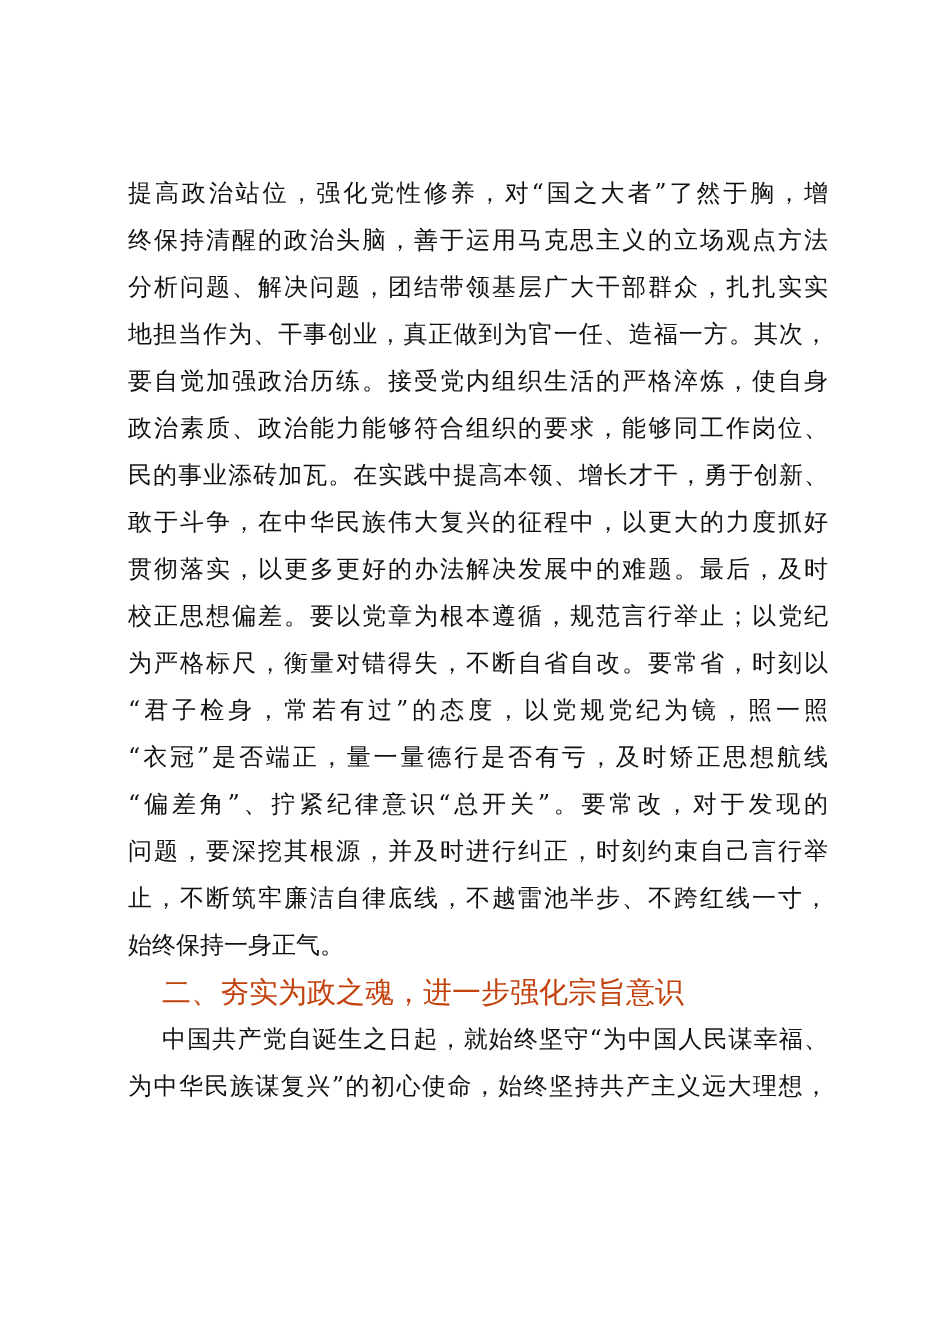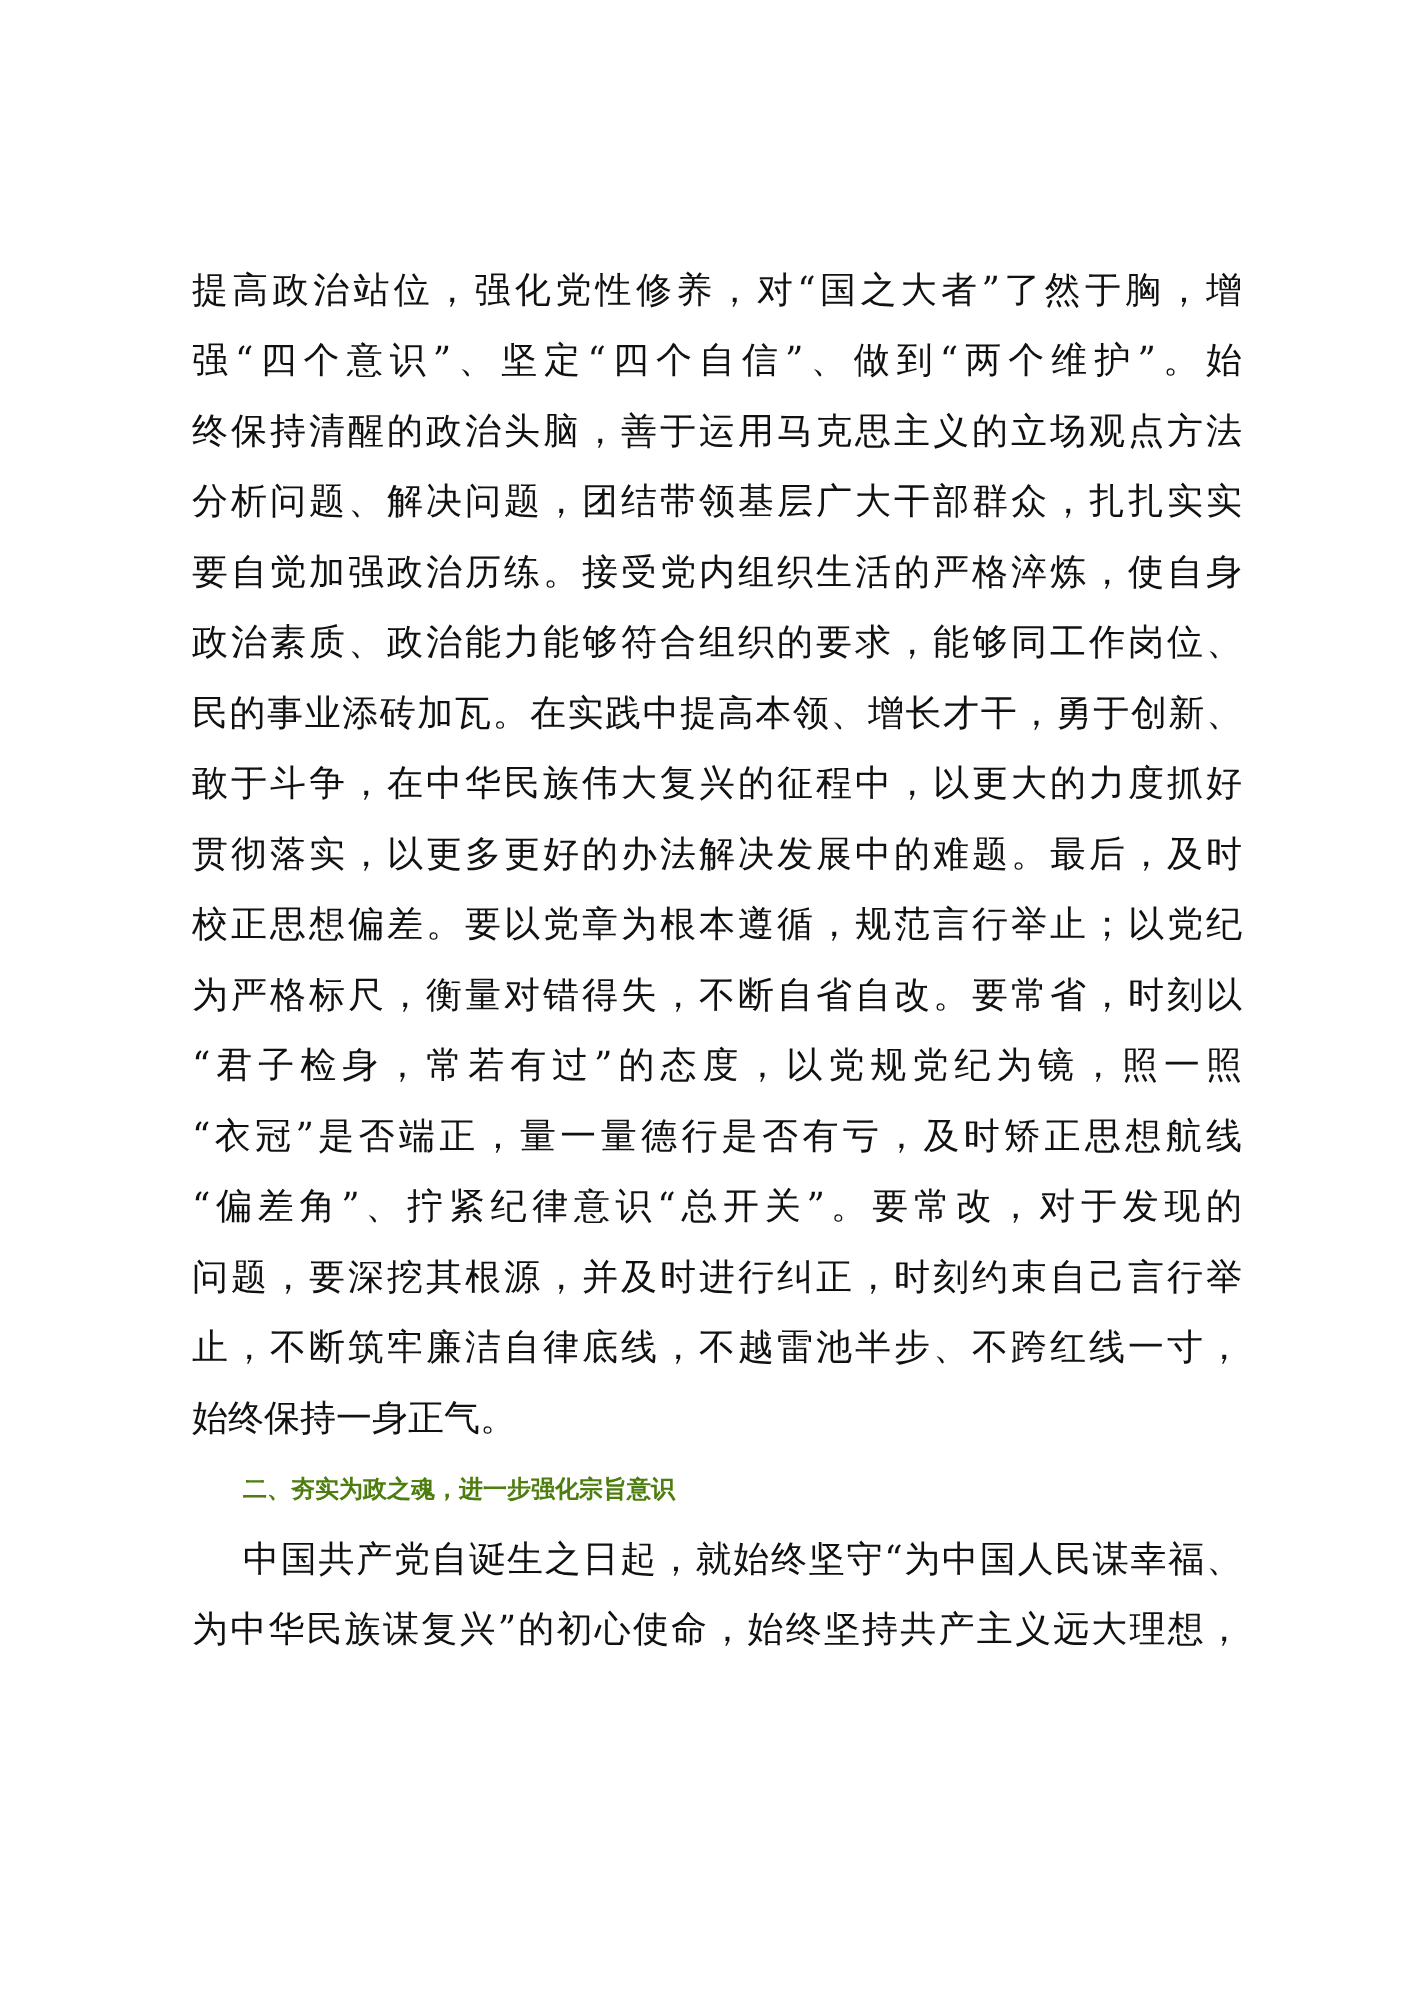--- a/index.html
+++ b/index.html
@@ -17,35 +17,35 @@
     display: flex; justify-content: space-between;
     width: 700px;
     text-align: right;
   }
   .line.last { justify-content: flex-start; }
   .line.indent { padding-left: 34px; width: 666px; }
   .heading {
     height: 47px; line-height: 47px; white-space: nowrap;
     padding-left: 34px;
     font-family: "DejaVu Sans", "Liberation Sans", sans-serif;
-    font-weight: bold; font-size: 16px; color: #4d7c0f;
+    font-weight: normal; font-size: 29px; color: #c2410c;
   }
   .jline { text-align: justify; text-align-last: justify; display: block; }
 </style>
 </head>
 <body>
 
 <div class="page">
   <div class="body-text">
 
     <div>
       <div class="line jline">提高政治站位，强化党性修养，对“国之大者”了然于胸，增</div>
-      <div class="line jline">强“四个意识”、坚定“四个自信”、做到“两个维护”。始</div>
       <div class="line jline">终保持清醒的政治头脑，善于运用马克思主义的立场观点方法</div>
       <div class="line jline">分析问题、解决问题，团结带领基层广大干部群众，扎扎实实</div>
+      <div class="line jline">地担当作为、干事创业，真正做到为官一任、造福一方。其次，</div>
       <div class="line jline">要自觉加强政治历练。接受党内组织生活的严格淬炼，使自身</div>
       <div class="line jline">政治素质、政治能力能够符合组织的要求，能够同工作岗位、</div>
       <div class="line jline">民的事业添砖加瓦。在实践中提高本领、增长才干，勇于创新、</div>
       <div class="line jline">敢于斗争，在中华民族伟大复兴的征程中，以更大的力度抓好</div>
       <div class="line jline">贯彻落实，以更多更好的办法解决发展中的难题。最后，及时</div>
       <div class="line jline">校正思想偏差。要以党章为根本遵循，规范言行举止；以党纪</div>
       <div class="line jline">为严格标尺，衡量对错得失，不断自省自改。要常省，时刻以</div>
       <div class="line jline">“君子检身，常若有过”的态度，以党规党纪为镜，照一照</div>
       <div class="line jline">“衣冠”是否端正，量一量德行是否有亏，及时矫正思想航线</div>
       <div class="line jline">“偏差角”、拧紧纪律意识“总开关”。要常改，对于发现的</div>

